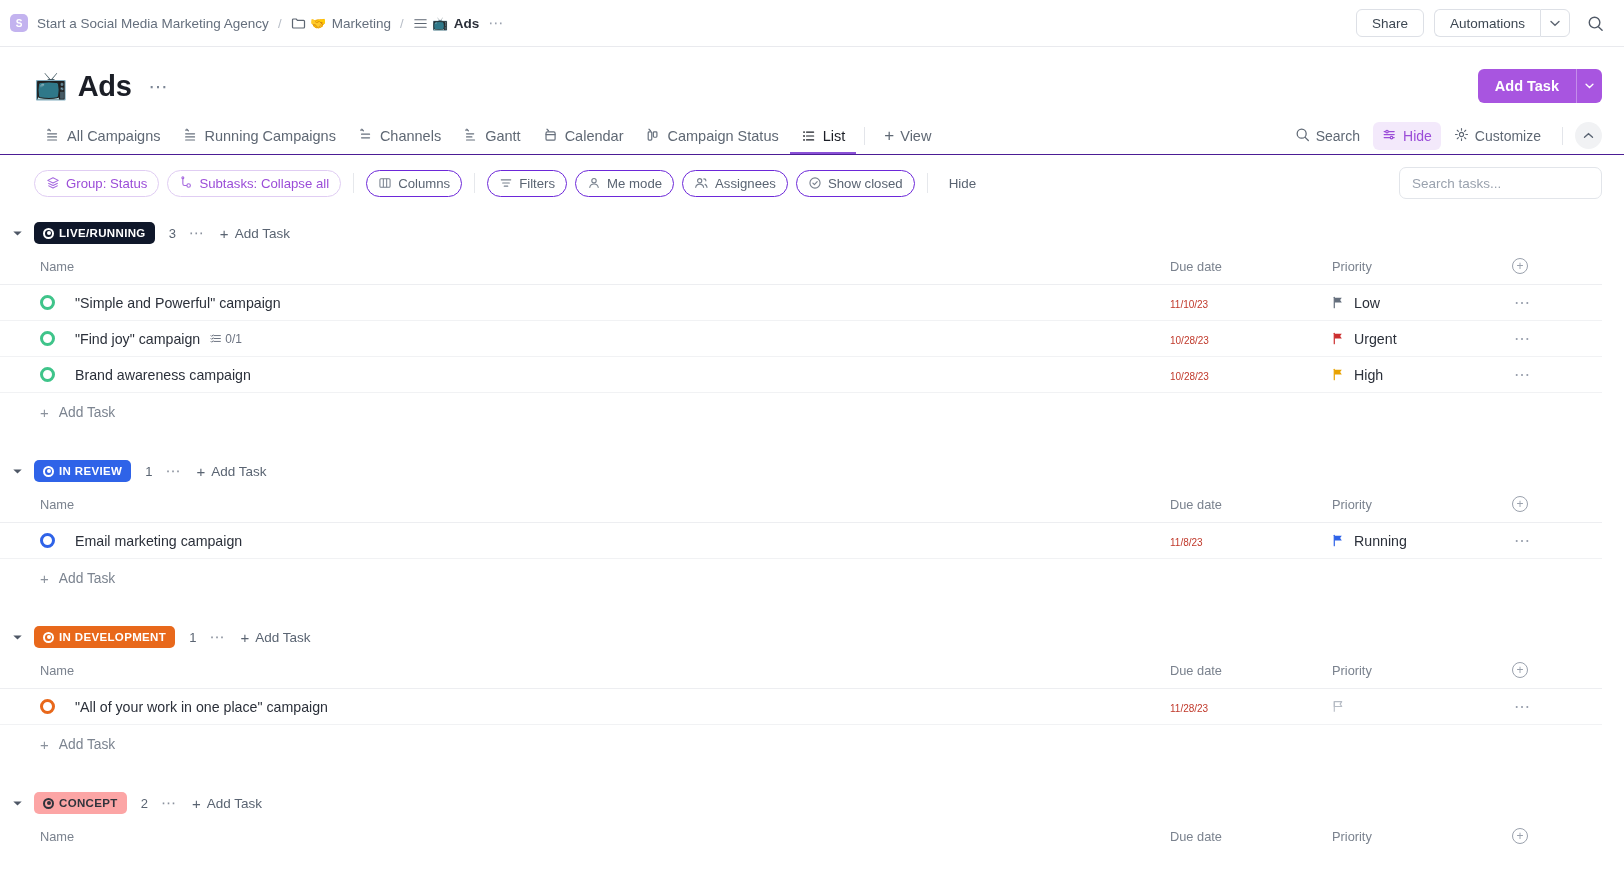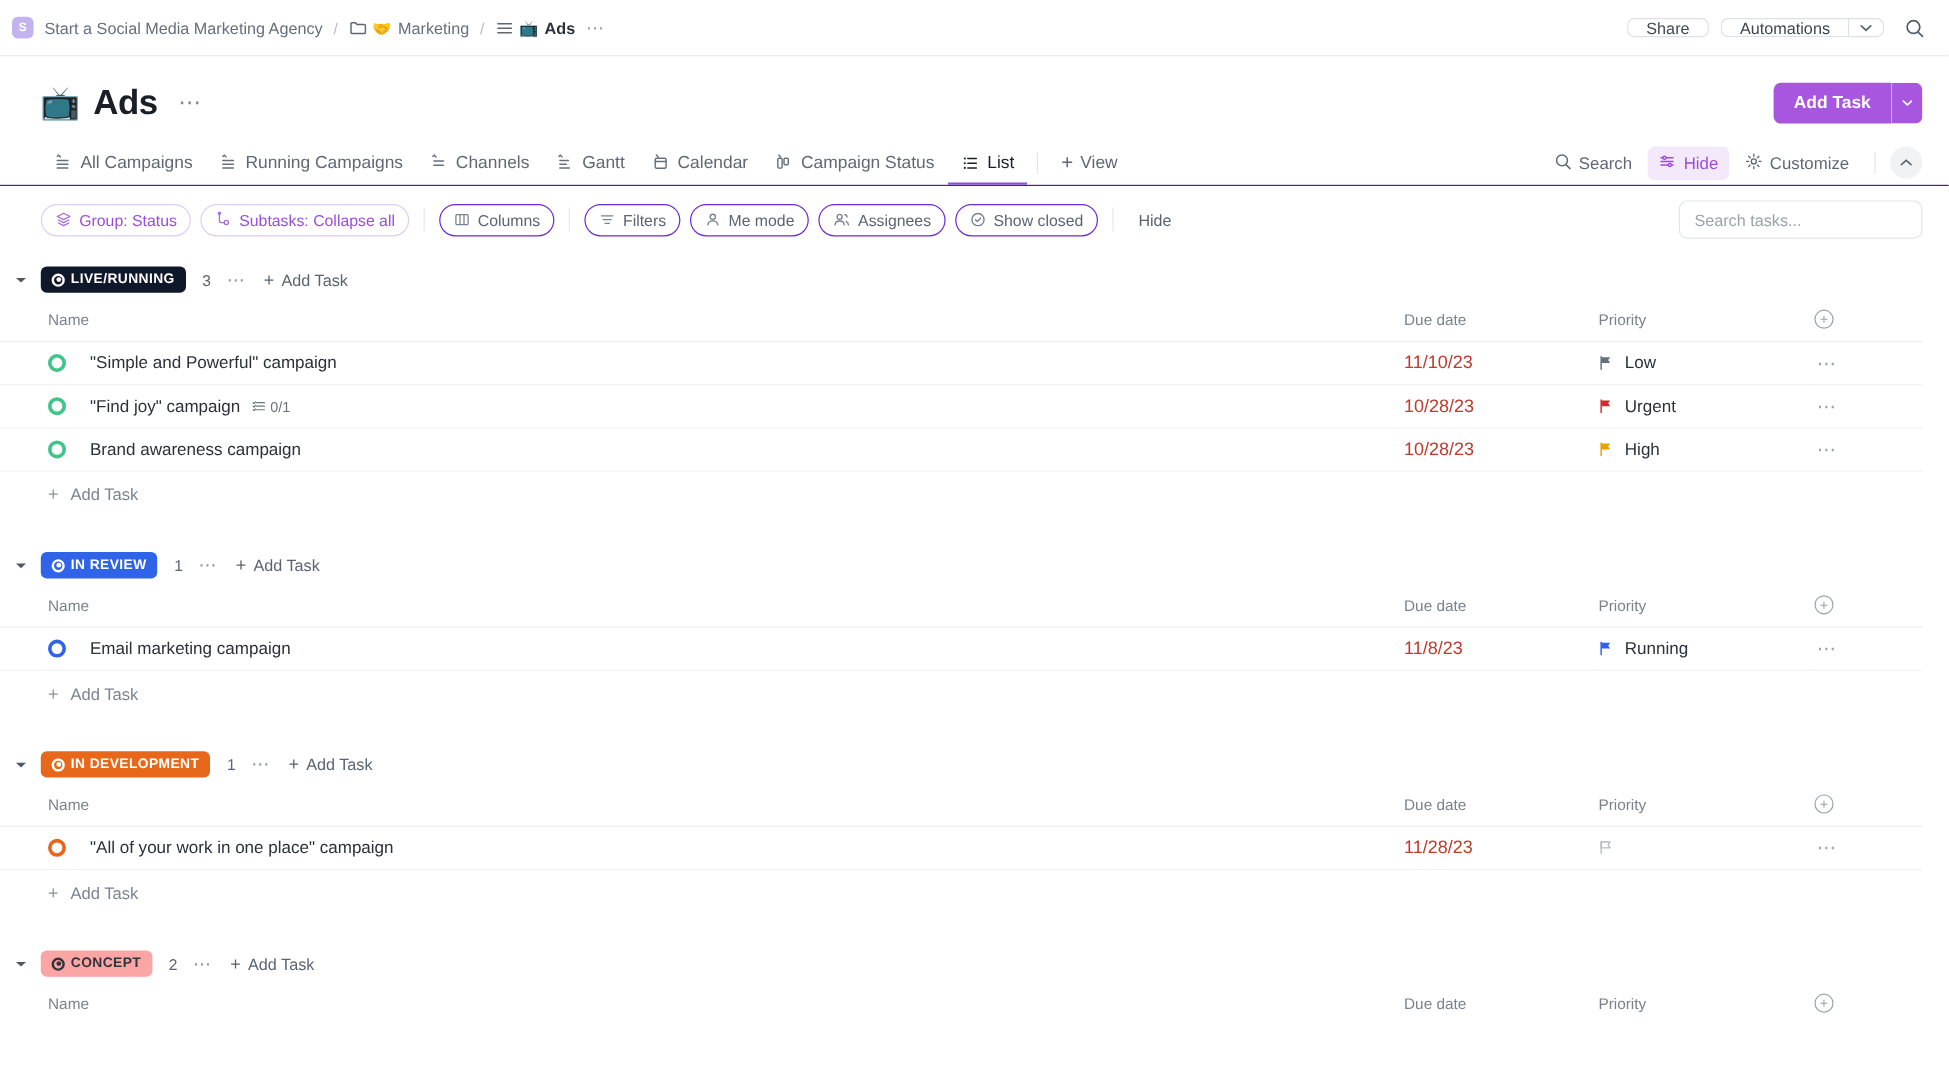--- a/index.html
+++ b/index.html
@@ -32,21 +32,21 @@
     font-size: 13.5px; color: #656f7d;
     white-space: nowrap; cursor: pointer;
   }
   .crumb-sep { font-size: 13px; color: #b6bcc6; margin: 0 9px; }
   .crumb-item { display: flex; align-items: center; gap: 5px; }
   .crumb-ico { font-size: 13px; line-height: 1; color: #656f7d; display:flex; align-items:center;}
   .crumb-dots { color: #9aa1ae; font-size: 15px; letter-spacing: 1px; margin-left: 9px; cursor:pointer; }
 
   .topbar-right { display: flex; align-items: center; gap: 10px; flex: none; }
   .btn-outline {
-    height: 16px; padding: 0 15px;
+    height: 28px; padding: 0 15px;
     border: 1px solid #dde0e6; border-radius: 6px;
     background: #fff; color: #3d4752; font-size: 13.5px;
     display: flex; align-items: center; cursor: pointer;
   }
   .split { display: flex; align-items: stretch; }
   .split .main-part {
     border-radius: 6px 0 0 6px; border-right: none;
   }
   .split .caret-part {
     width: 30px; justify-content: center;
@@ -208,21 +208,21 @@
   .task-dot {
     width: 15px; height: 15px; border-radius: 50%;
     border: 3px solid currentColor; position: relative;
     flex: none; margin-right: 20px; cursor: pointer;
   }
   .task-name { font-size: 14.2px; color: #2b303a; cursor: pointer; }
   .sub-badge {
     display: inline-flex; align-items: center; gap: 3px;
     margin-left: 9px; font-size: 12px; color: #6b7280;
   }
-  .due { font-size: 15px; color: #c0392b; }
+  .due { font-size: 10px; color: #c0392b; }
   .pri-cell { display: flex; align-items: center; gap: 10px; }
   .flag { width: 12px; height: 13px; display: block; }
   .row-dots {
     color: #9aa1ae; font-size: 16px; letter-spacing: 1px;
     cursor: pointer; padding-left: 2px;
   }
   .addrow {
     display: flex; align-items: center; gap: 10px;
     padding: 11px 0 11px 40px;
     font-size: 13.8px; color: #7c8490; cursor: pointer;

